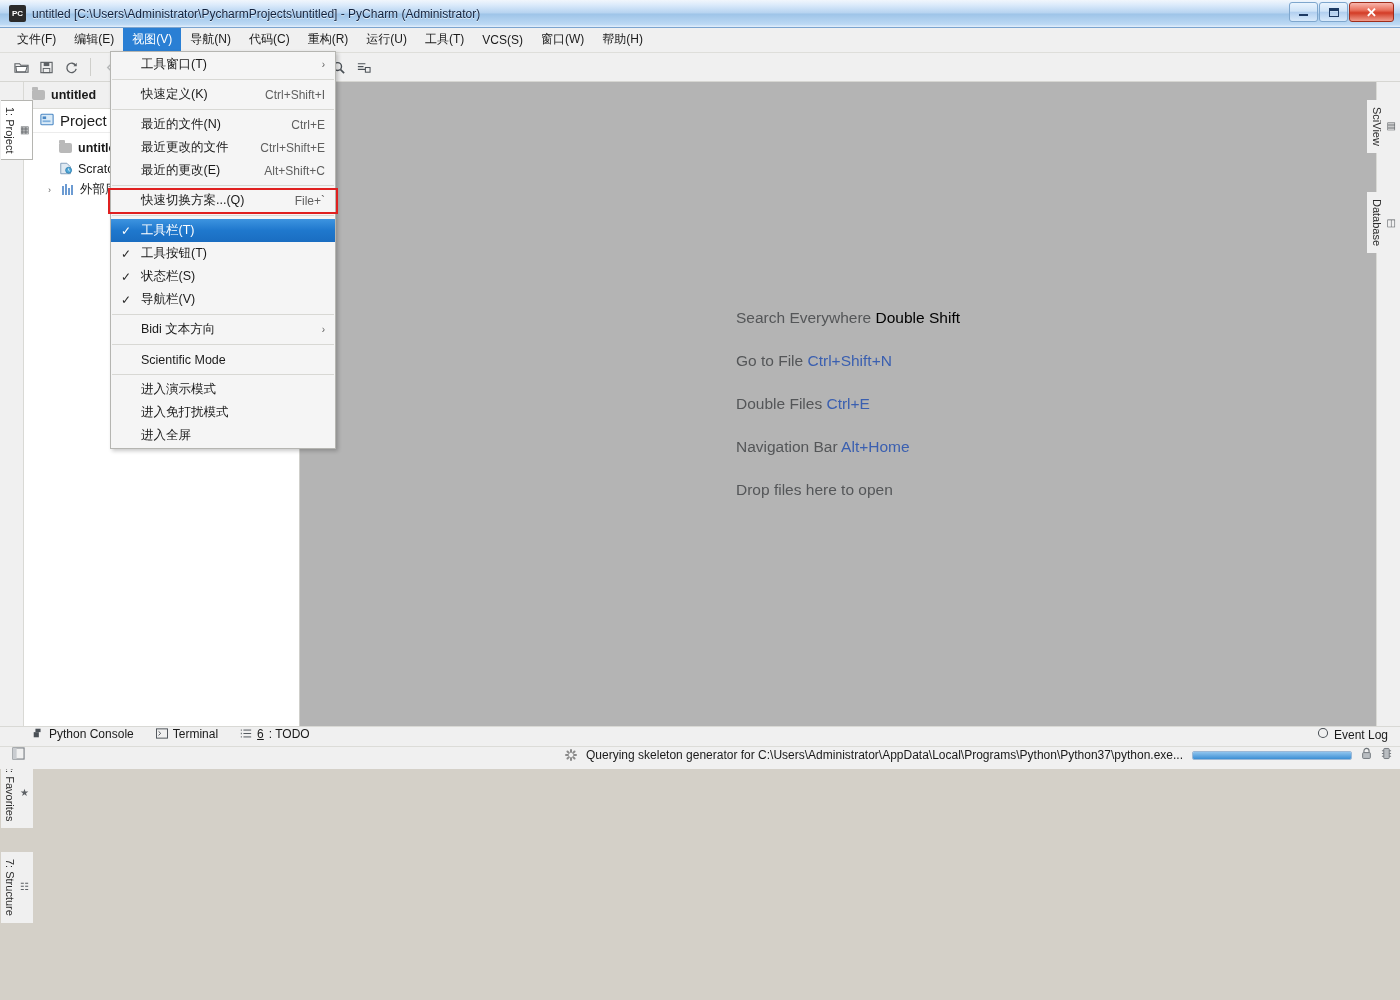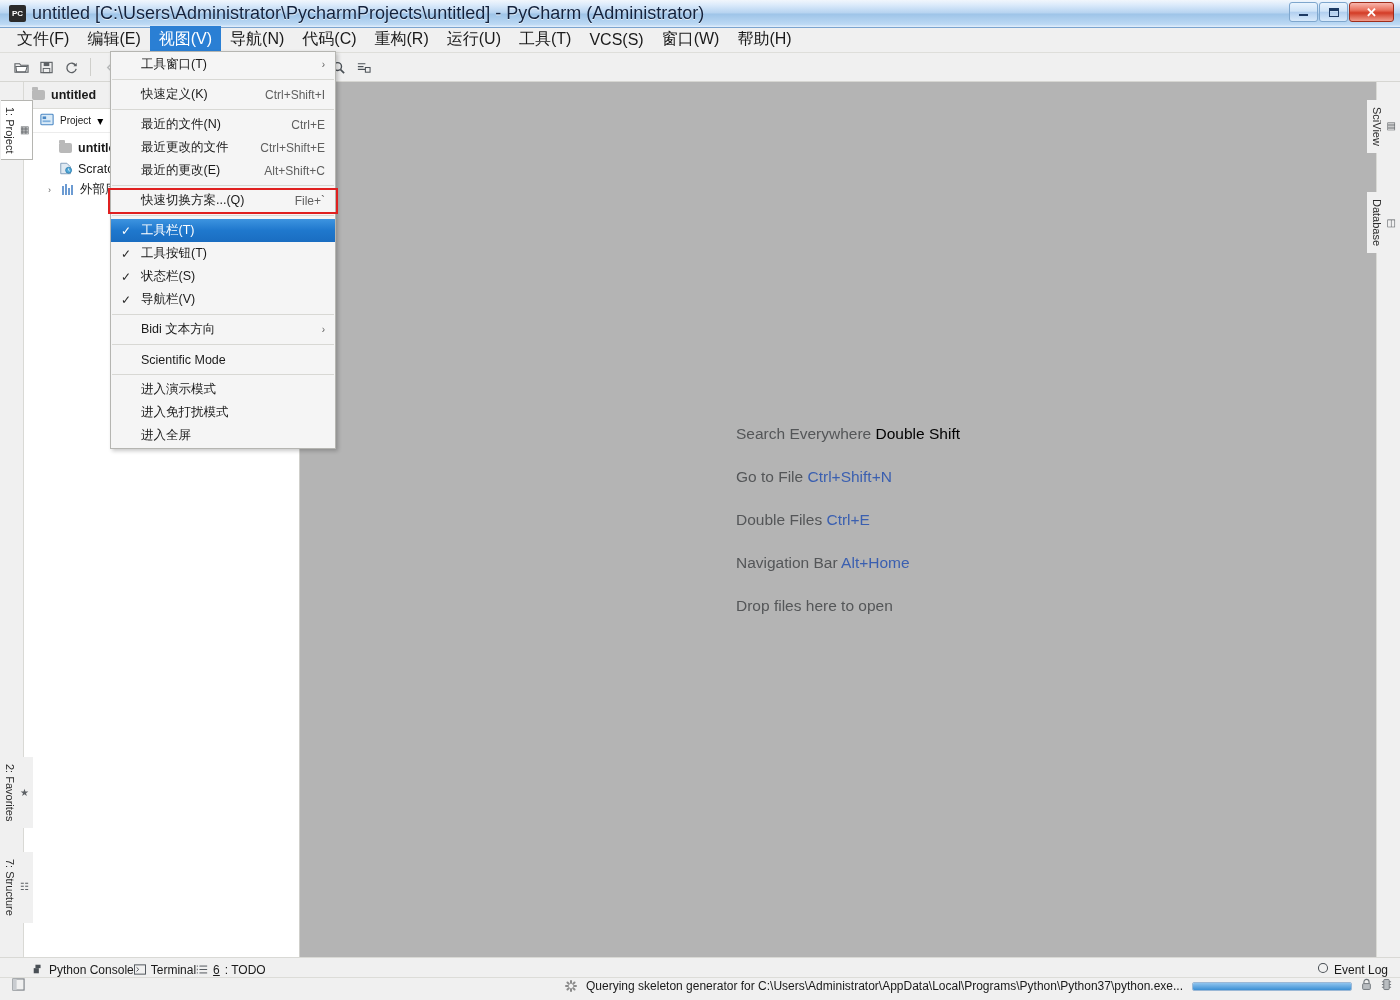--- a/index.html
+++ b/index.html
@@ -7,21 +7,21 @@
     margin: 0; padding: 0;
     width: 1400px; height: 1000px;
     overflow: hidden;
     font-family: "Liberation Sans", sans-serif;
     font-size: 12px;
     background: #d4d0c8;
   }
 
   #app {
     position: relative;
-    width: 1400px; height: 1000px;
+    width: 1400px; height: 769px;
     background: linear-gradient(to bottom, #cfe0f3 0%, #bcd4ef 30%, #a8c6e8 60%, #cfe0f3 100%);
     padding: 4px 4px 5px 4px;
   }
 
   
   .titlebar {
     position: absolute;
     left: 0; top: 0; right: 0;
     height: 28px;
     background: linear-gradient(to bottom, #f1f6fc 0%, #dcebfb 18%, #b6d3f0 48%, #9ec4e8 52%, #bcd9f4 90%, #e4f0fc 100%);
@@ -33,21 +33,21 @@
     margin-left: 9px; margin-right: 6px;
     background: #2b2b2b;
     border-radius: 2px;
     position: relative;
     display: inline-flex; align-items: center; justify-content: center;
     color: #ffffff; font-size: 8px; font-weight: bold;
     font-family: "Liberation Sans", sans-serif;
     flex: none;
   }
   .tb-title {
-    font-size: 18px;
+    font-size: 12px;
     color: #13223d;
     font-family: "Liberation Sans", sans-serif;
     white-space: nowrap;
     text-shadow: 0 1px 0 rgba(255,255,255,0.65);
   }
   .winbtns {
     position: absolute; right: 6px; top: 2px;
     display: flex; gap: 1px;
   }
   .winbtn {
@@ -73,21 +73,21 @@
     position: absolute;
     left: 0; top: 28px; right: 0;
     height: 25px;
     background: #f0f0f0;
     border-bottom: 1px solid #dededa;
     display: flex; align-items: center;
     padding-left: 8px;
   }
   .menu-item {
     padding: 3px 9px 4px 9px;
-    font-size: 16px;
+    font-size: 12px;
     color: #1a1a1a;
     white-space: nowrap;
     font-family: "Liberation Sans", sans-serif;
     cursor: default;
   }
   .menu-item.active {
     background: #2a7fd4;
     color: #ffffff;
   }
 
@@ -175,21 +175,21 @@
     gap: 6px;
   }
   .pp-title { font-size: 12.5px; font-weight: bold; color: #1a1a1a; }
   .pp-tabrow {
     height: 24px;
     background: #ffffff;
     display: flex; align-items: center;
     padding-left: 16px; gap: 6px;
     border-bottom: 1px solid #ececec;
   }
-  .pp-tab { font-size: 10px; color: #1a1a1a; display:flex; align-items:center; gap:5px; }
+  .pp-tab { font-size: 15px; color: #1a1a1a; display:flex; align-items:center; gap:5px; }
   .tree { padding-top: 4px; flex: 1; overflow: hidden; }
   .tnode {
     display: flex; align-items: center;
     height: 21px;
     padding-left: 20px;
     font-size: 12.5px; color: #1a1a1a;
     gap: 5px;
   }
   .tnode .arrow { width: 11px; color: #5a5a5a; font-size: 9px; flex:none; text-align:center; }
   .tnode .nico { width: 15px; flex:none; display:flex; align-items:center; justify-content:center; font-size:12px; }
@@ -214,22 +214,23 @@
   .hint-row:last-child { margin-bottom: 0; }
   .hint-key { color: #3a5fb0; }
 
   
   .bottombar {
     position: absolute;
     left: 0; right: 0; bottom: 23px;
     height: 20px;
     background: #f0f0f0;
     border-top: 1px solid #d9d9d5;
-    display: flex; align-items: flex-end;
+    display: flex; align-items: flex-start;
     padding-left: 32px;
+    gap: 22px;
   }
   .bb-item { display: flex; align-items: center; gap: 5px; font-size: 12px; color: #1a1a1a; }
   .bb-item .bico { font-size: 11px; color: #4a5056; }
   .bb-item .uline { text-decoration: underline; }
   .evtlog {
     position: absolute; right: 12px;
     display: flex; align-items: center; gap: 5px;
     font-size: 12px; color: #1a1a1a;
   }
 

